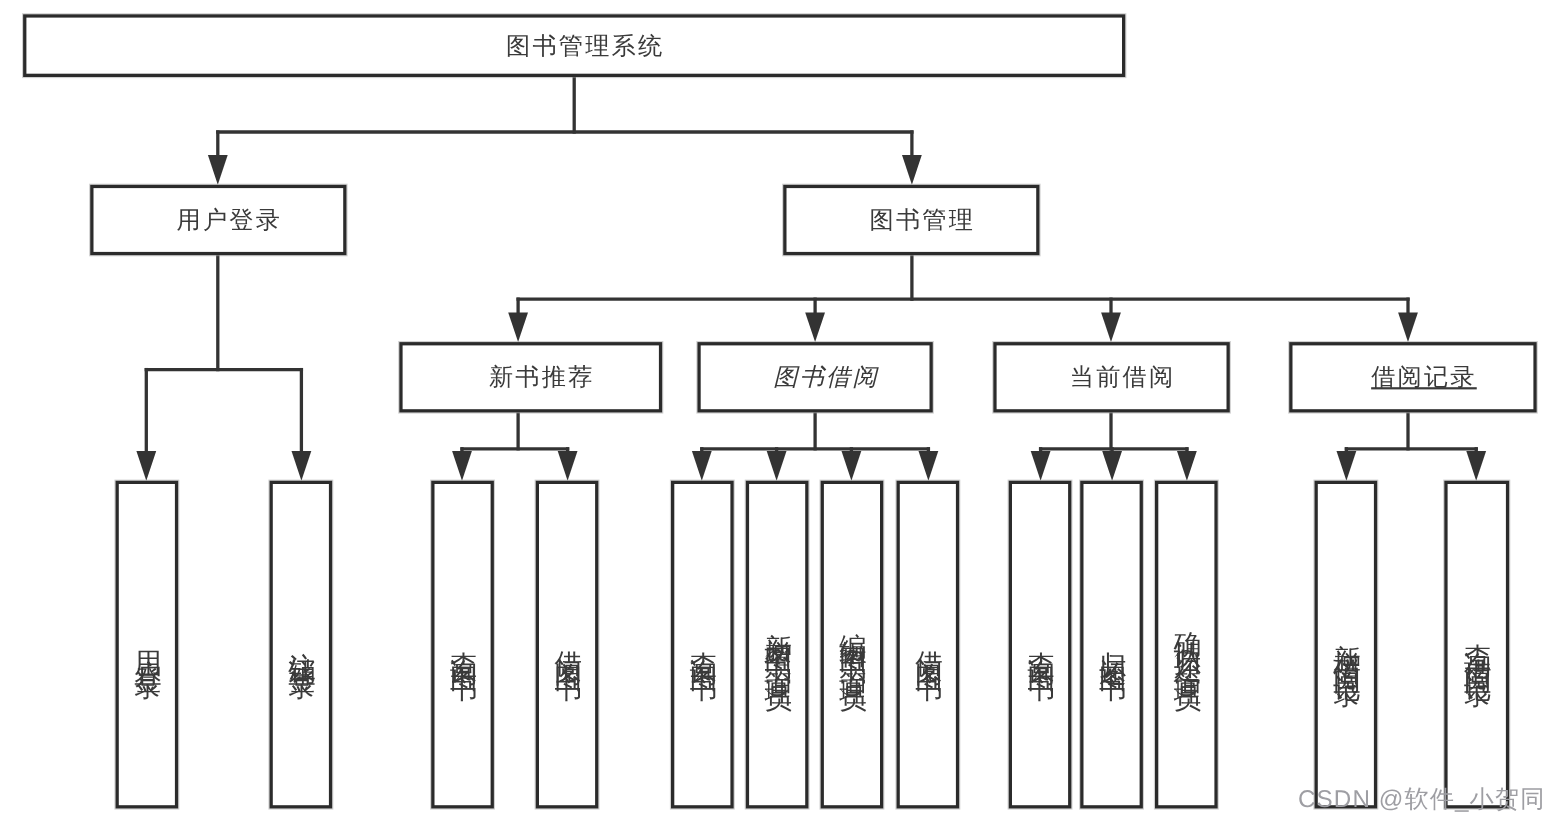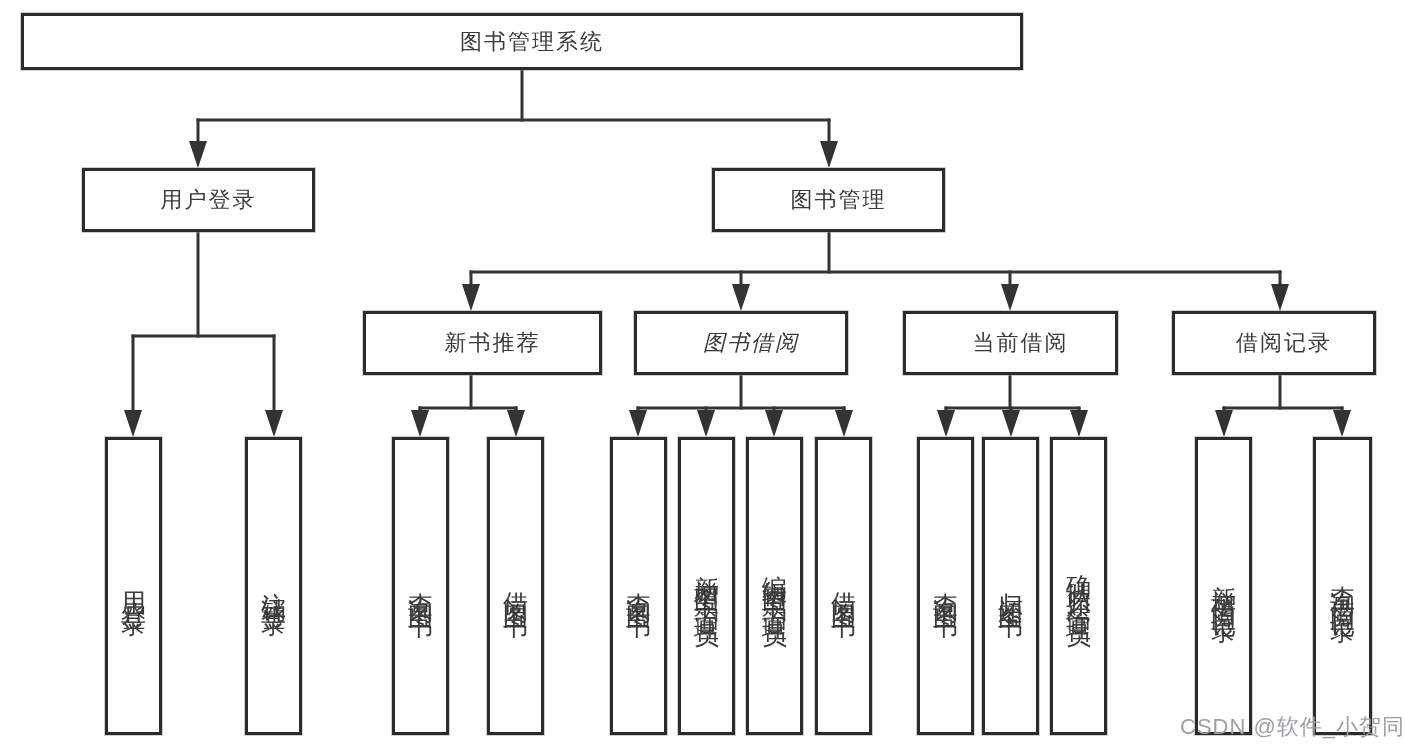--- a/index.html
+++ b/index.html
@@ -115,21 +115,21 @@
 
   <div class="node hnode" style="left:363px; top:311px; width:239px; height:64px;">
     <span>新书推荐</span>
   </div>
   <div class="node hnode" style="left:634px; top:311px; width:214px; height:64px;font-style:italic;">
     <span>图书借阅</span>
   </div>
   <div class="node hnode" style="left:903px; top:311px; width:215px; height:64px;justify-content:center;">
     <span>当前借阅</span>
   </div>
-  <div class="node hnode" style="left:1172px; top:311px; width:204px; height:64px;">
+  <div class="node hnode" style="left:1172px; top:311px; width:225px; height:64px;text-decoration:underline;">
     <span>借阅记录</span>
   </div>
 
   <div class="node leaf" style="left:105px;">
     <span class="vtext">用户登录</span>
   </div>
   <div class="node leaf" style="left:245px;">
     <span class="vtext">注销登录</span>
   </div>
 

